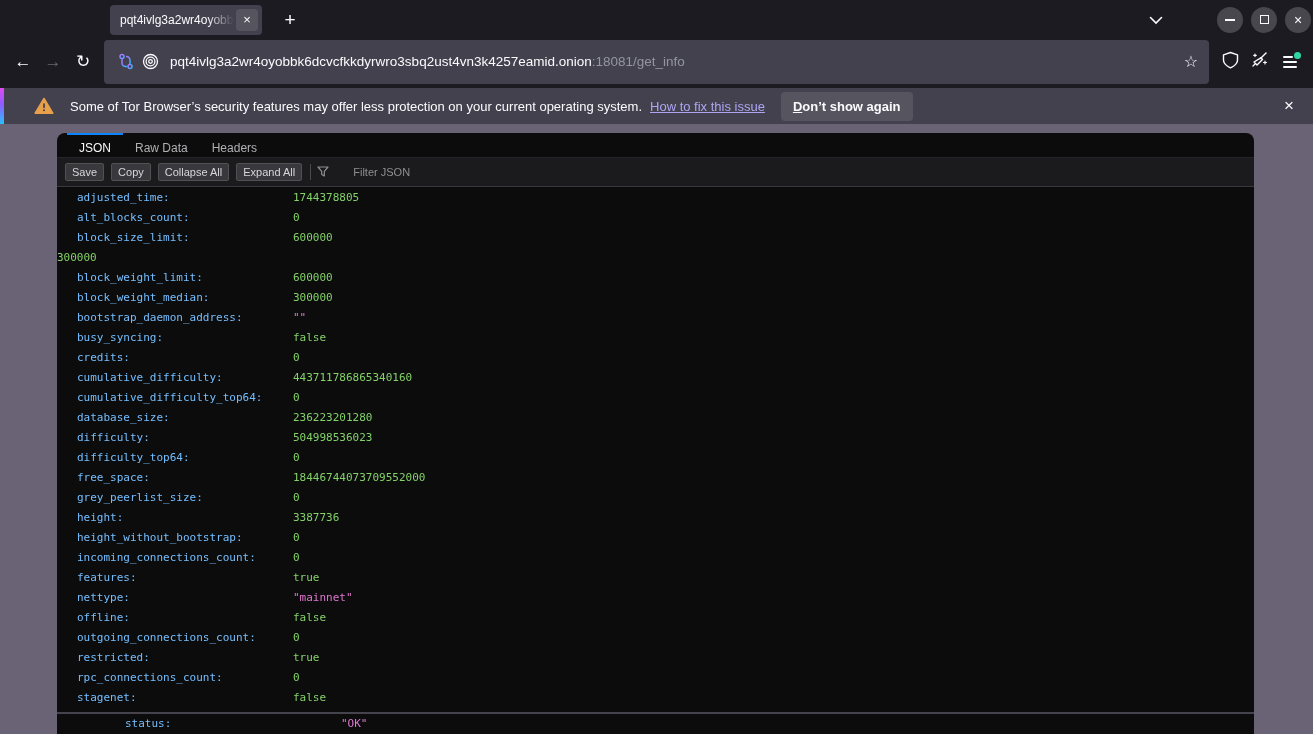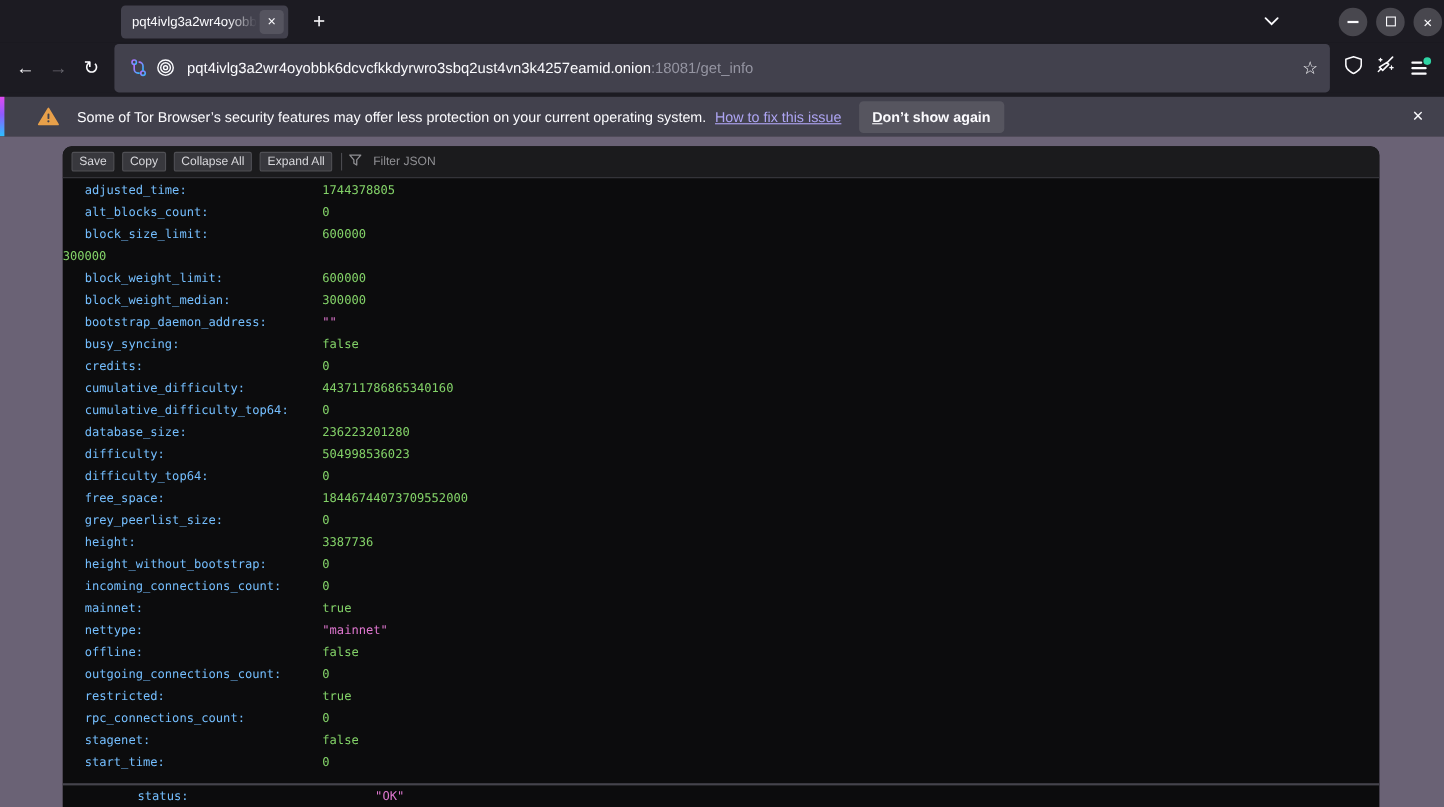--- a/index.html
+++ b/index.html
@@ -66,21 +66,21 @@
   .vtabs { height:25px; display:flex; padding-left:10px; border-bottom:1px solid #252528; flex:0 0 auto; }
   .vtab { padding:3px 12px 0 12px; font-size:12px; color:#b1b1b3; border-top:2px solid transparent; display:flex; align-items:center; }
   .vtab.active { color:#f9f9fa; border-top-color:#0a84ff; }
 
   .vtoolbar { height:29px; background:#1b1b1d; border-bottom:1px solid #38383d; display:flex; align-items:center;
     padding:0 8px; flex:0 0 auto; }
   .vbtn { font-size:11px; color:#d7d7db; background:#38383d; border:1px solid #505055; border-radius:2px;
     padding:2px 6px; margin-right:7px; font-family:"Liberation Sans",sans-serif; }
   .vsep { width:1px; height:16px; background:#4a4a4f; margin:0 6px 0 1px; }
   .filter-wrap { display:flex; align-items:center; }
-  .filter-input { background:transparent; border:none; outline:none; color:#d7d7db; font-size:11px; margin-left:10px; width:200px; }
+  .filter-input { background:transparent; border:none; outline:none; color:#d7d7db; font-size:11px; margin-left:24px; width:200px; }
   .filter-input::placeholder { color:#8f8f93; }
 
   .jrows { flex:1; padding-top:1px; overflow:hidden; font-family:"DejaVu Sans Mono", monospace; font-size:11px; }
   .jrow { height:20px; line-height:20px; display:flex; white-space:pre; }
   .jkey { color:#75bfff; margin-left:20px; flex:0 0 216px; }
   .jkey::after { content:":"; }
   .jval.number, .jval.bool { color:#83d268; }
   .jval.string { color:#e077d0; }
   .bottom-line { height:2px; background:#45444c; flex:0 0 auto; }
   .partial-row-clip { flex:0 0 auto; overflow:hidden; font-family:"DejaVu Sans Mono", monospace; font-size:11px;padding-left:48px; }
@@ -199,20 +199,25 @@
         <span class="infobar-btn-label" style="display:block;">Don’t show again</span>
       </span>
     <span class="infobar-close">
         <span>×</span>
       </span>
   </div>
 
   <div class="letterbox">
     <div class="page">
 
+      <div class="vtabs">
+        <div class="vtab active">JSON</div>
+        <div class="vtab">Raw Data</div>
+        <div class="vtab">Headers</div>
+      </div>
 
       <div class="vtoolbar">
         <button class="vbtn">Save</button>
         <button class="vbtn">Copy</button>
         <button class="vbtn">Collapse All</button>
         <button class="vbtn">Expand All</button>
         <span class="vsep"></span>
         <span class="filter-wrap">
           <span>
             <svg width="12" height="11" viewBox="0 0 12 11">
@@ -236,21 +241,21 @@
           <div class="jrow"><span class="jkey">cumulative_difficulty</span><span class="jval number">443711786865340160</span></div>
           <div class="jrow"><span class="jkey">cumulative_difficulty_top64</span><span class="jval number">0</span></div>
           <div class="jrow"><span class="jkey">database_size</span><span class="jval number">236223201280</span></div>
           <div class="jrow"><span class="jkey">difficulty</span><span class="jval number">504998536023</span></div>
           <div class="jrow"><span class="jkey">difficulty_top64</span><span class="jval number">0</span></div>
           <div class="jrow"><span class="jkey">free_space</span><span class="jval number">18446744073709552000</span></div>
           <div class="jrow"><span class="jkey">grey_peerlist_size</span><span class="jval number">0</span></div>
           <div class="jrow"><span class="jkey">height</span><span class="jval number">3387736</span></div>
           <div class="jrow"><span class="jkey">height_without_bootstrap</span><span class="jval number">0</span></div>
           <div class="jrow"><span class="jkey">incoming_connections_count</span><span class="jval number">0</span></div>
-          <div class="jrow"><span class="jkey">mainnet</span><span class="jval bool">true</span></div>
+          <div class="jrow"><span class="jkey">features</span><span class="jval bool">true</span></div>
           <div class="jrow"><span class="jkey">nettype</span><span class="jval string">"mainnet"</span></div>
           <div class="jrow"><span class="jkey">offline</span><span class="jval bool">false</span></div>
           <div class="jrow"><span class="jkey">outgoing_connections_count</span><span class="jval number">0</span></div>
           <div class="jrow"><span class="jkey">restricted</span><span class="jval bool">true</span></div>
           <div class="jrow"><span class="jkey">rpc_connections_count</span><span class="jval number">0</span></div>
           <div class="jrow"><span class="jkey">stagenet</span><span class="jval bool">false</span></div>
           <div class="jrow"><span class="jkey">start_time</span><span class="jval number">0</span></div>
         </div>
 
       <div class="bottom-line"></div>

